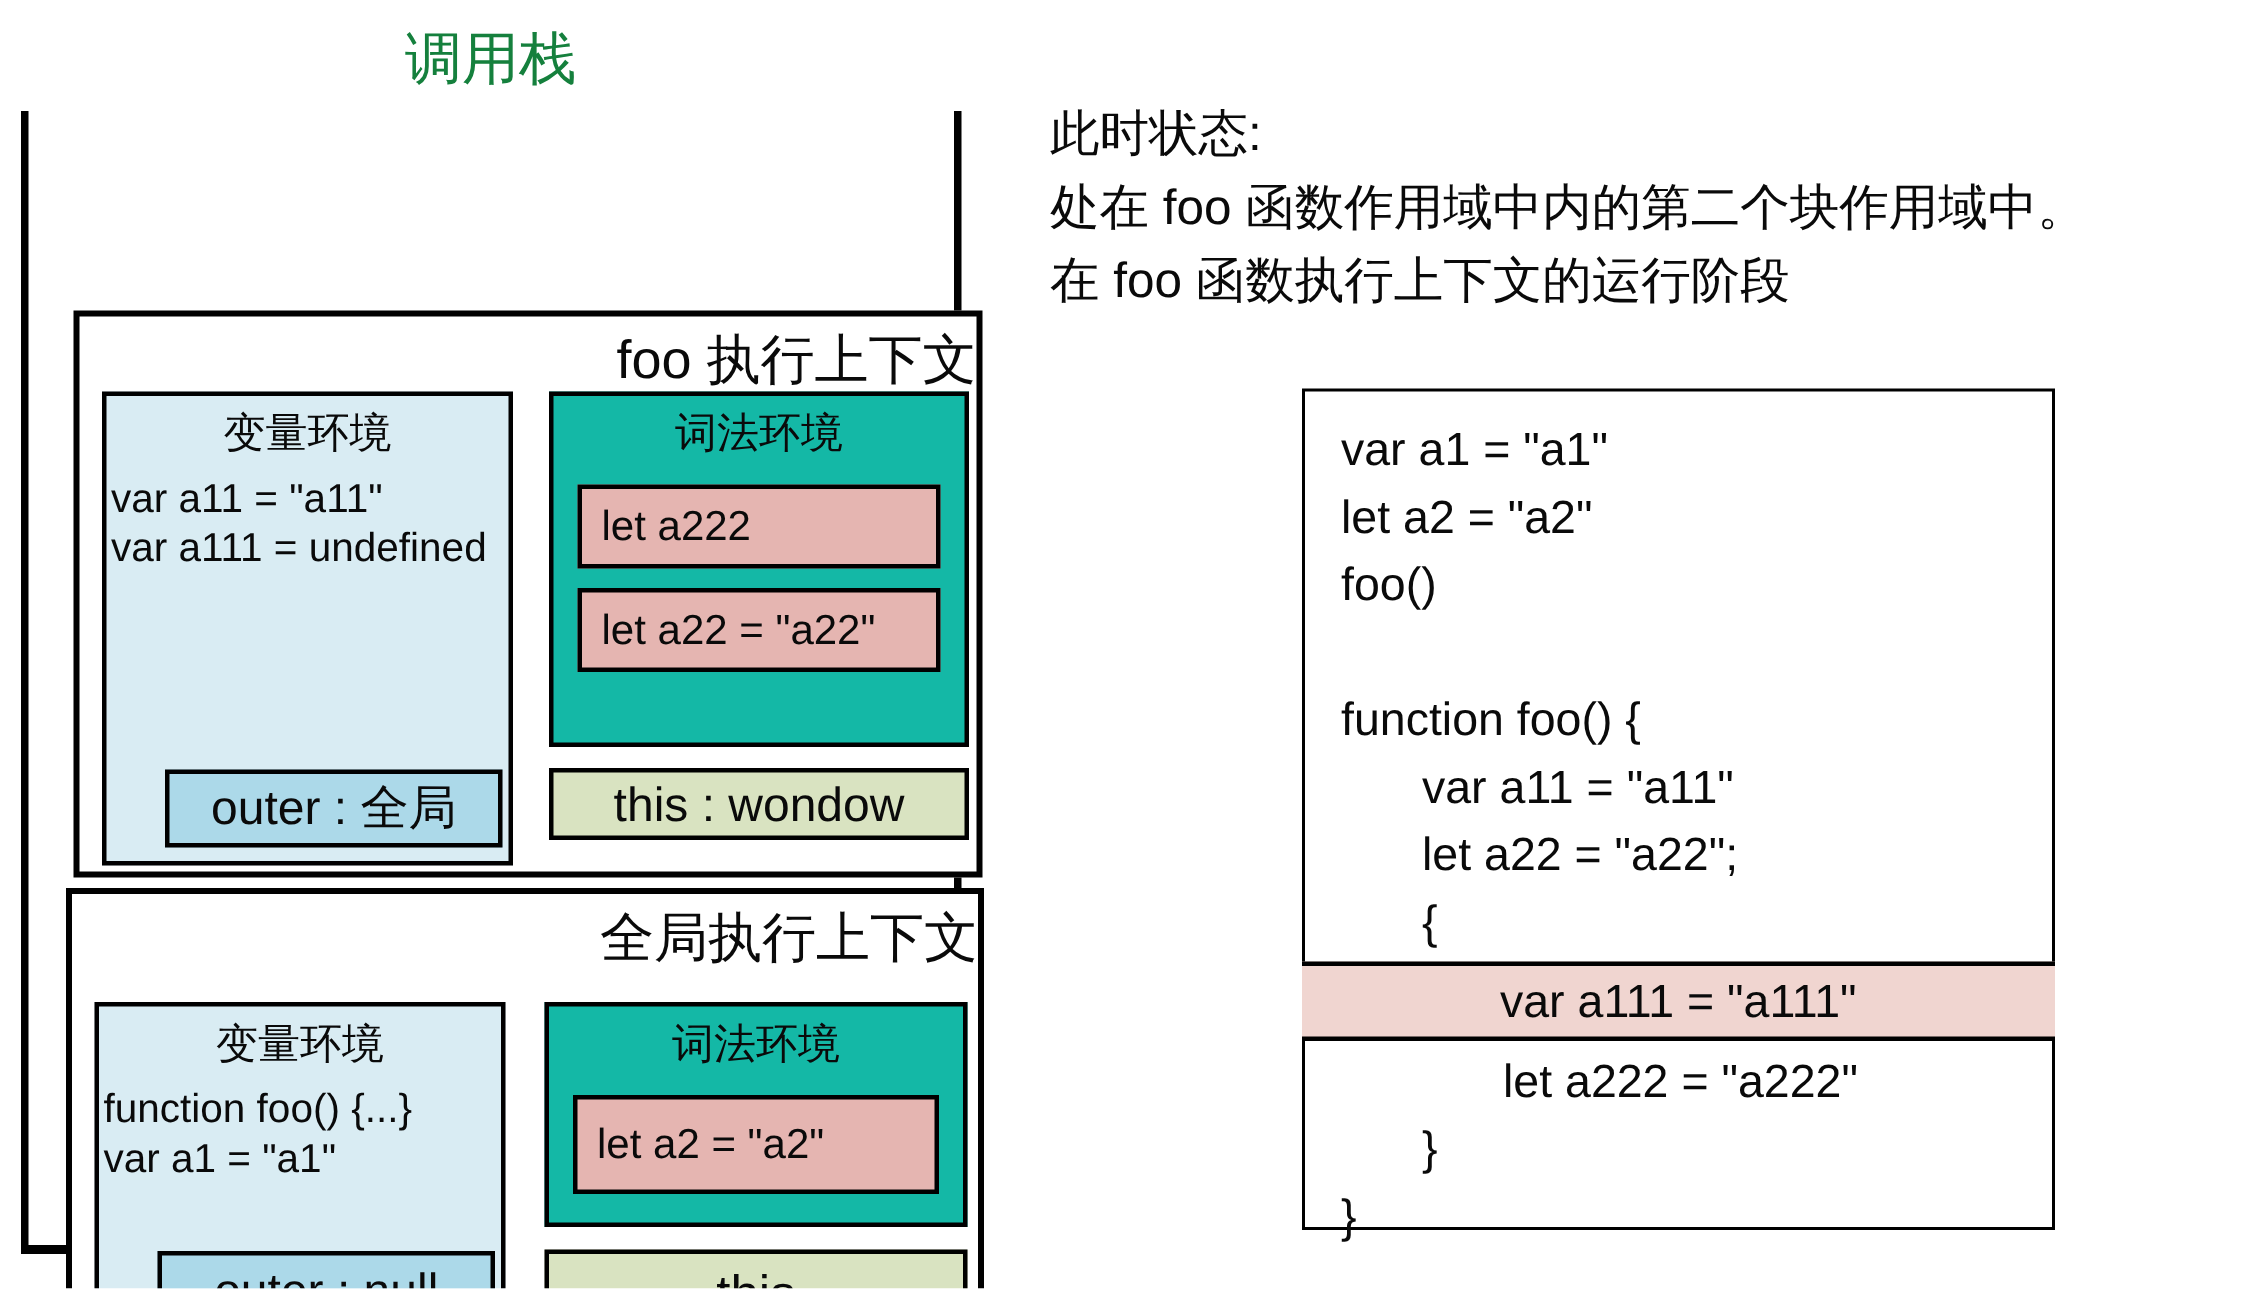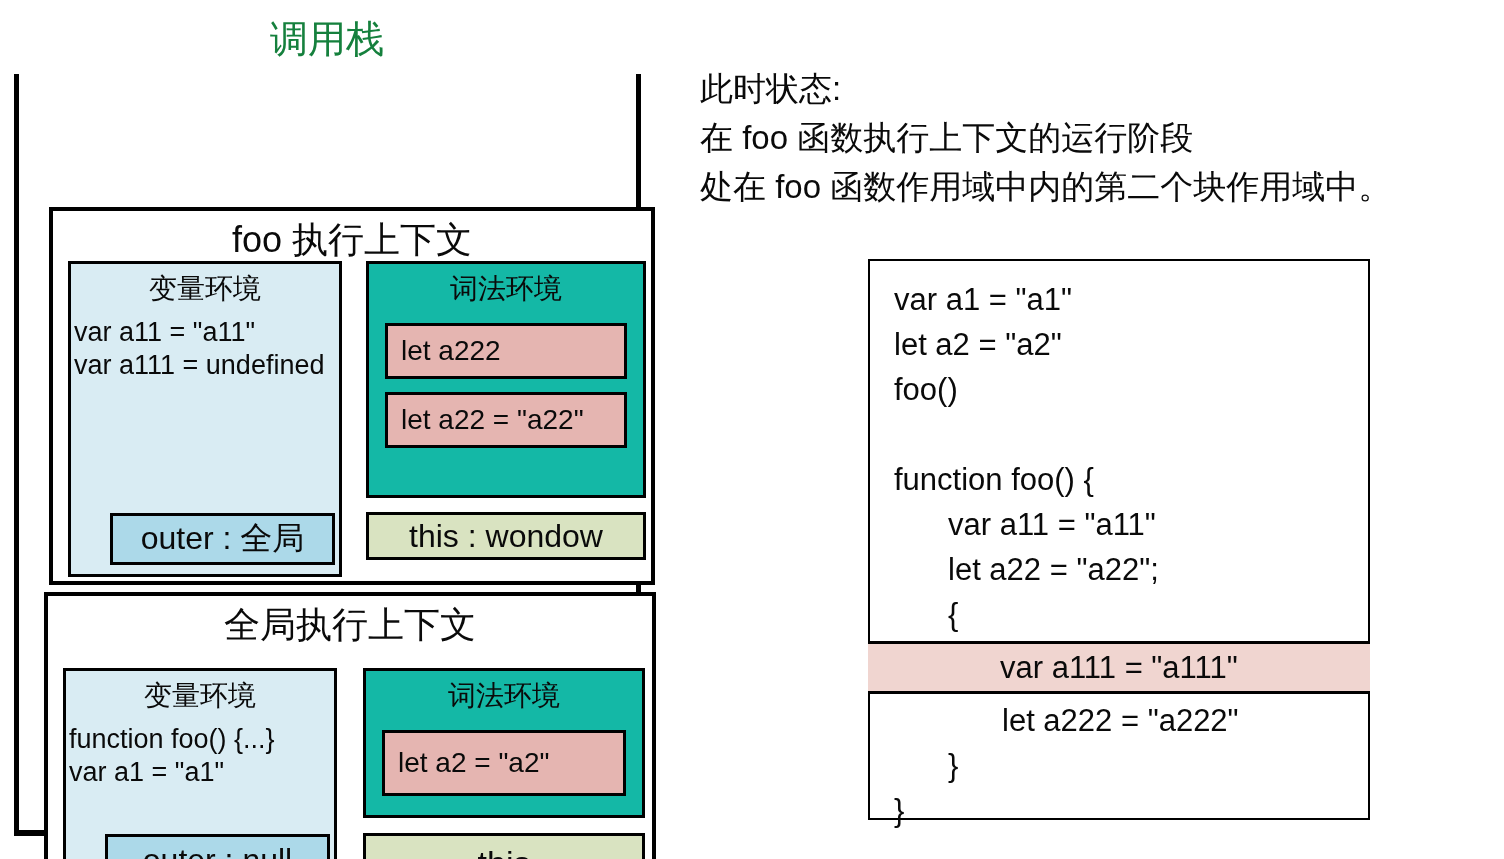--- a/index.html
+++ b/index.html
@@ -16,21 +16,21 @@
     position:absolute; left:0; top:14px; width:654px;
     text-align:center; font-size:38px; color:#15803d;
   }
   .stack-container {
     position:absolute; left:14px; top:74px; width:627px; height:762px;
     border-left:5px solid #000; border-right:5px solid #000; border-bottom:6px solid #000;
   }
   .frame { position:absolute; border:4px solid #000; background:#fff; }
   .frame-foo { left:30px; top:133px; width:606px; height:378px; }
   .frame-global { left:25px; top:518px; width:612px; height:314px; }
-  .frame-title { text-align:center; font-size:36px; padding-top:5px; }
+  .frame-title { text-align:right; font-size:36px; padding-top:5px; }
 
   .env-box { position:absolute; border:3px solid #000; }
   .env-title { text-align:center; font-size:28px; padding-top:6px; }
   .env-lines { font-size:27px; line-height:33px; padding-left:3px; margin-top:8px; white-space:nowrap; }
 
   .ve { background:#d9ecf3; }
   .le { background:#14b8a6; }
 
   .foo-ve { left:15px; top:50px; width:274px; height:316px; }
   .foo-le { left:313px; top:50px; width:280px; height:237px; }
@@ -134,22 +134,22 @@
           </div>
       </div>
 
       <div class="this-box g-this">this</div>
     </div>
   </div>
 
   <div class="status">
 
   <div class="status-line">此时状态:</div>
+      <div class="status-line">处在 foo 函数作用域中内的第二个块作用域中。</div>
       <div class="status-line">在 foo 函数执行上下文的运行阶段</div>
-      <div class="status-line">处在 foo 函数作用域中内的第二个块作用域中。</div>
     </div>
 
   <div class="code-box">
 
   <div class="code-line" style="--indent: 0;">var a1 = "a1"</div>
       <div class="code-line" style="--indent: 0;">let a2 = "a2"</div>
       <div class="code-line" style="--indent: 0;">foo()</div>
       <div class="code-line" style="--indent: 0;"></div>
       <div class="code-line" style="--indent: 0;">function foo() {</div>
       <div class="code-line" style="--indent: 1;">var a11 = "a11"</div>

